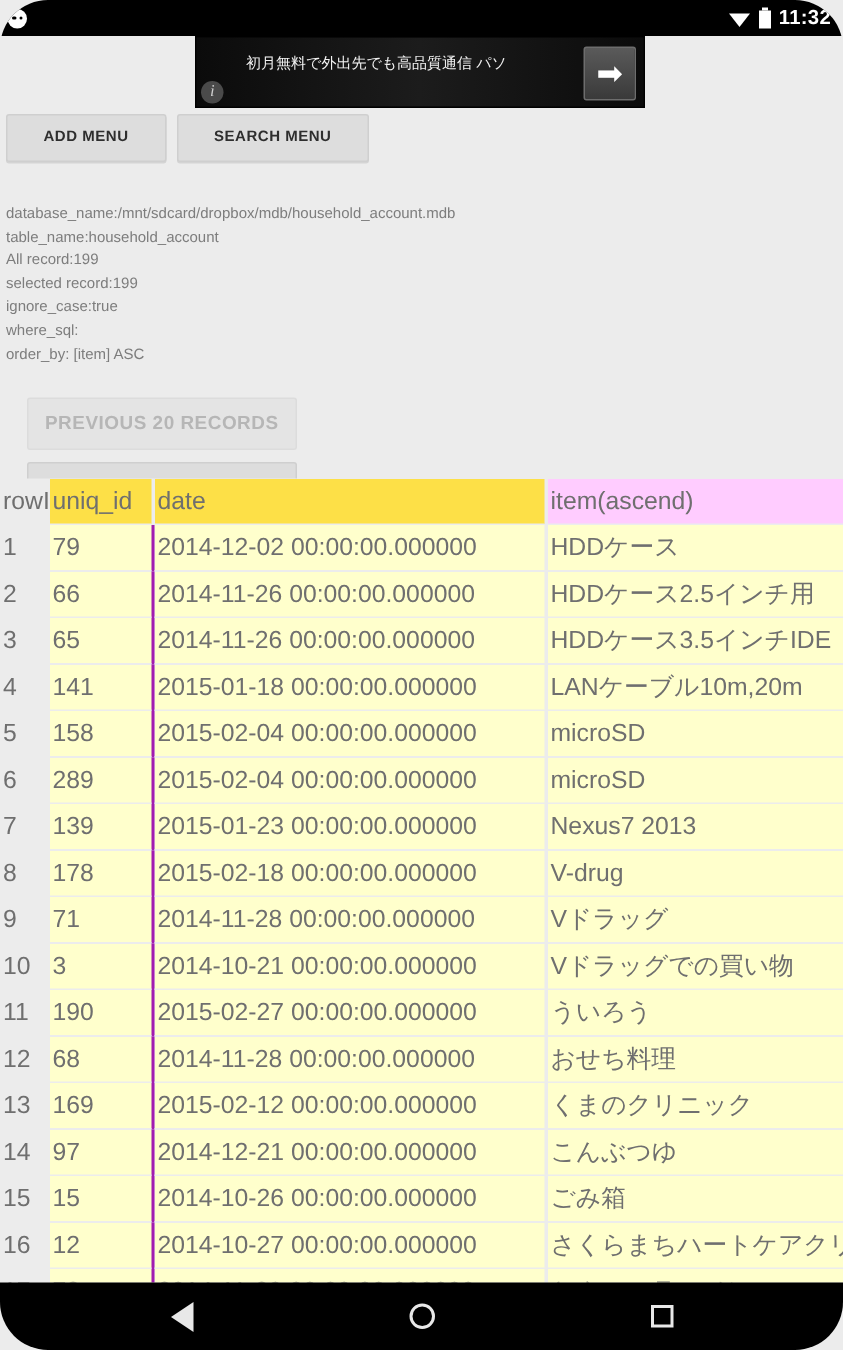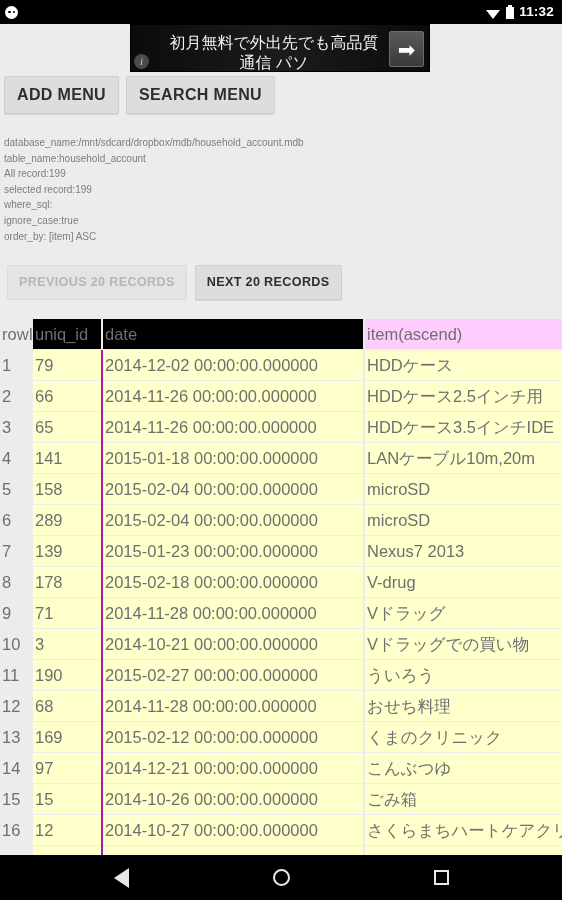--- a/index.html
+++ b/index.html
@@ -2,21 +2,21 @@
 <html><head>
 <meta charset="utf-8">
 <style>
   * { box-sizing: border-box; margin: 0; padding: 0; }
   html, body {
     width: 562px; height: 900px;
     overflow: hidden;
     font-family: "Liberation Sans", "DejaVu Sans", sans-serif;
     background: #ececec;
   }
-  #screen { position: relative; width: 562px; height: 900px; overflow: hidden; background:#ececec; }
+  #screen { position: relative; width: 562px; height: 900px; overflow: hidden; background:#ececec;border-radius:32px; }
 
   
   .statusbar {
     position: absolute; top:0; left:0; width:562px; height:24px;
     background:#000; color:#fff; display:flex; align-items:center;
   }
   .sb-left { display:flex; align-items:center; padding-left:5px; }
   .sb-right { margin-left:auto; display:flex; align-items:center; gap:5px; padding-right:8px; }
   .notif-icon {
     width:13px; height:13px; border-radius:50%; background:#fff; position:relative;
@@ -39,69 +39,69 @@
     background:#111; overflow:hidden;
     background-image: linear-gradient(90deg,#0b0b0b 0%, #1c1c1c 50%, #0b0b0b 100%);
     border:1px solid #000;
   }
   .ad-info {
     position:absolute; left:3px; bottom:2px; width:15px; height:15px; border-radius:50%;
     background:#4a4a4a; color:#cfcfcf; font-size:11px; line-height:15px; text-align:center;
     font-family:"Liberation Serif", serif; font-style:italic;
   }
   .ad-text-wrap {
-    position:absolute; left:32px; top:8px; width:222px; color:#f2f2f2;
-    font-size:16px; line-height:20px; text-align:center;
+    position:absolute; left:9px; top:8px; width:222px; color:#f2f2f2;
+    font-size:10px; line-height:20px; text-align:center;
   }
   .ad-arrow {
     position:absolute; right:5px; top:6px; width:35px; height:36px;
     background:linear-gradient(180deg,#5a5a5a,#3a3a3a);
     border:1px solid #6d6d6d; border-radius:2px;
     display:flex; align-items:center; justify-content:center;
     color:#fff; font-size:21px; line-height:1;
   }
 
   
   .menu-row { position:absolute; top:76px; left:4px; display:flex; gap:7px; }
   .btn {
     background:#dddddd; border:1px solid #cfcfcf; border-radius:2px;
-    color:#2e2e2e; font-size:16px; font-weight:bold; letter-spacing:0.35px;
-    padding:10px 12px; line-height:1; white-space:nowrap;
+    color:#2e2e2e; font-size:10px; font-weight:bold; letter-spacing:0.35px;
+    padding:10px 24px; line-height:1; white-space:nowrap;
     box-shadow: 0 1px 0 rgba(0,0,0,0.10);
   }
   .btn.disabled { color:#b6b6b6; background:#e4e4e4; border-color:#dcdcdc; box-shadow:none; }
 
   
   .info-block {
     position:absolute; top:135px; left:4px; width:540px;
     color:#7d7d7d; font-size:10px; line-height:15.6px;
   }
 
   
-  .page-row { position:absolute; top:265px; left:7px; display:flex; gap:8px; }
+  .page-row { position:absolute; top:265px; left:18px; display:flex; gap:8px;flex-direction:column; }
   .page-row .btn { font-size:12.6px; padding:10px 11px; }
 
   
   .table-wrap {
     position:absolute; top:319px; left:0; width:562px; height:536px;
     overflow:hidden; background:#ececec;
   }
   table.grid { border-collapse:collapse; table-layout:fixed; width:720px; }
   table.grid td, table.grid th {
     font-weight:normal; text-align:left; vertical-align:middle;
     font-size:16.5px; color:#6f6f6f; white-space:nowrap; overflow:hidden;
     padding:0 2px; height:30px; line-height:30px;
   }
   col.c-rowid { width:33px; }
   col.c-uniq  { width:69px; }
   col.c-date  { width:262px; }
   col.c-item  { width:356px; }
 
   th.h-rowid { background:#ececec; font-size:10.5px; color:#7a7a7a; text-align:left; }
-  th.h-cyan  { background:#000000; }
+  th.h-cyan  { background:#fde047; }
   th.h-pink  { background:#ffccff; }
   th.h-cyan, th.h-pink { font-size:16.5px; color:#6f6f6f; }
 
   td.d-rowid { background:#ececec; font-size:10.5px; color:#8a8a8a; }
   td.d-cell  { background:#ffffcc; }
   tr.row > td { border-top:1px solid #ececec; }
   tr.row > td.d-rowid { border-top:1px solid #ececec; }
   td.d-uniq { border-right:2px solid #a21caf; }
   td.d-date { border-right:2px solid #ececec;margin-top:20px; }
   th.h-uniq { border-right:2px solid #ececec; }
@@ -152,22 +152,22 @@
   <div class="menu-row">
     <button class="btn">ADD MENU</button>
     <button class="btn">SEARCH MENU</button>
   </div>
 
   <div class="info-block">
     <div>database_name:/mnt/sdcard/dropbox/mdb/household_account.mdb</div>
     <div>table_name:household_account</div>
     <div>All record:199</div>
     <div>selected record:199</div>
+    <div>ignore_case:true</div>
     <div>where_sql:</div>
-    <div>ignore_case:true</div>
     <div>order_by: [item] ASC</div>
   </div>
 
   <div class="page-row">
     <button class="btn disabled">PREVIOUS 20 RECORDS</button>
     <button class="btn">NEXT 20 RECORDS</button>
   </div>
 
   <div class="table-wrap">
     <table class="grid">

